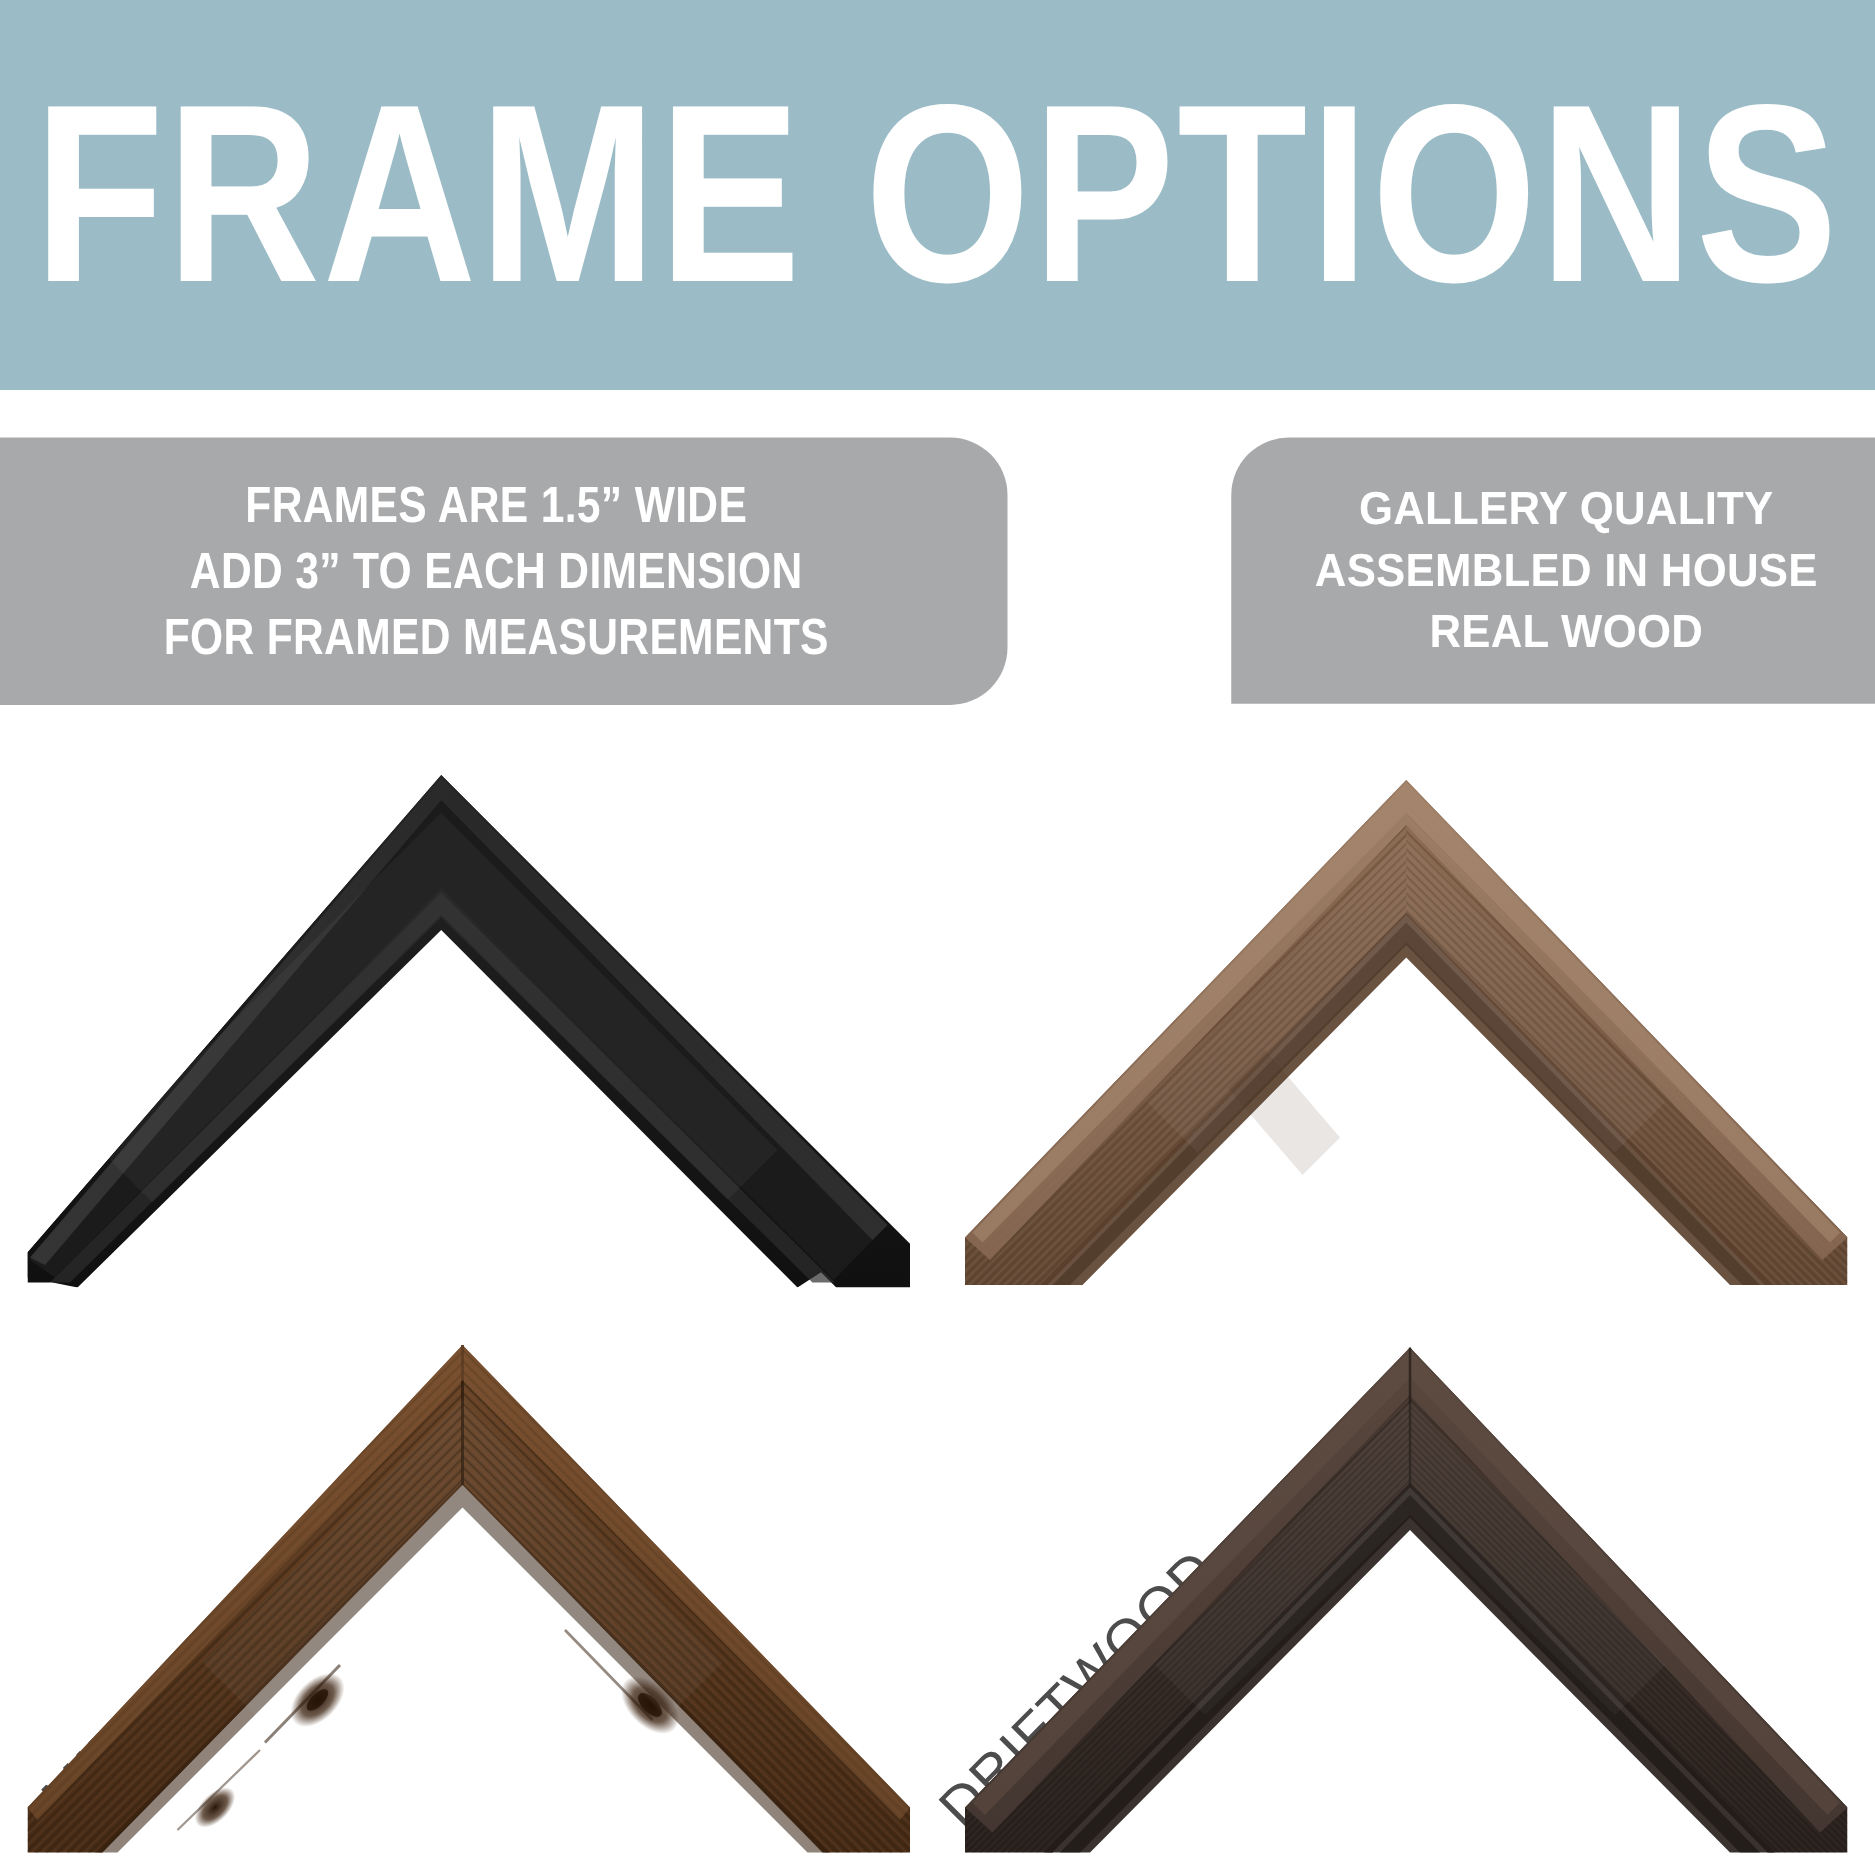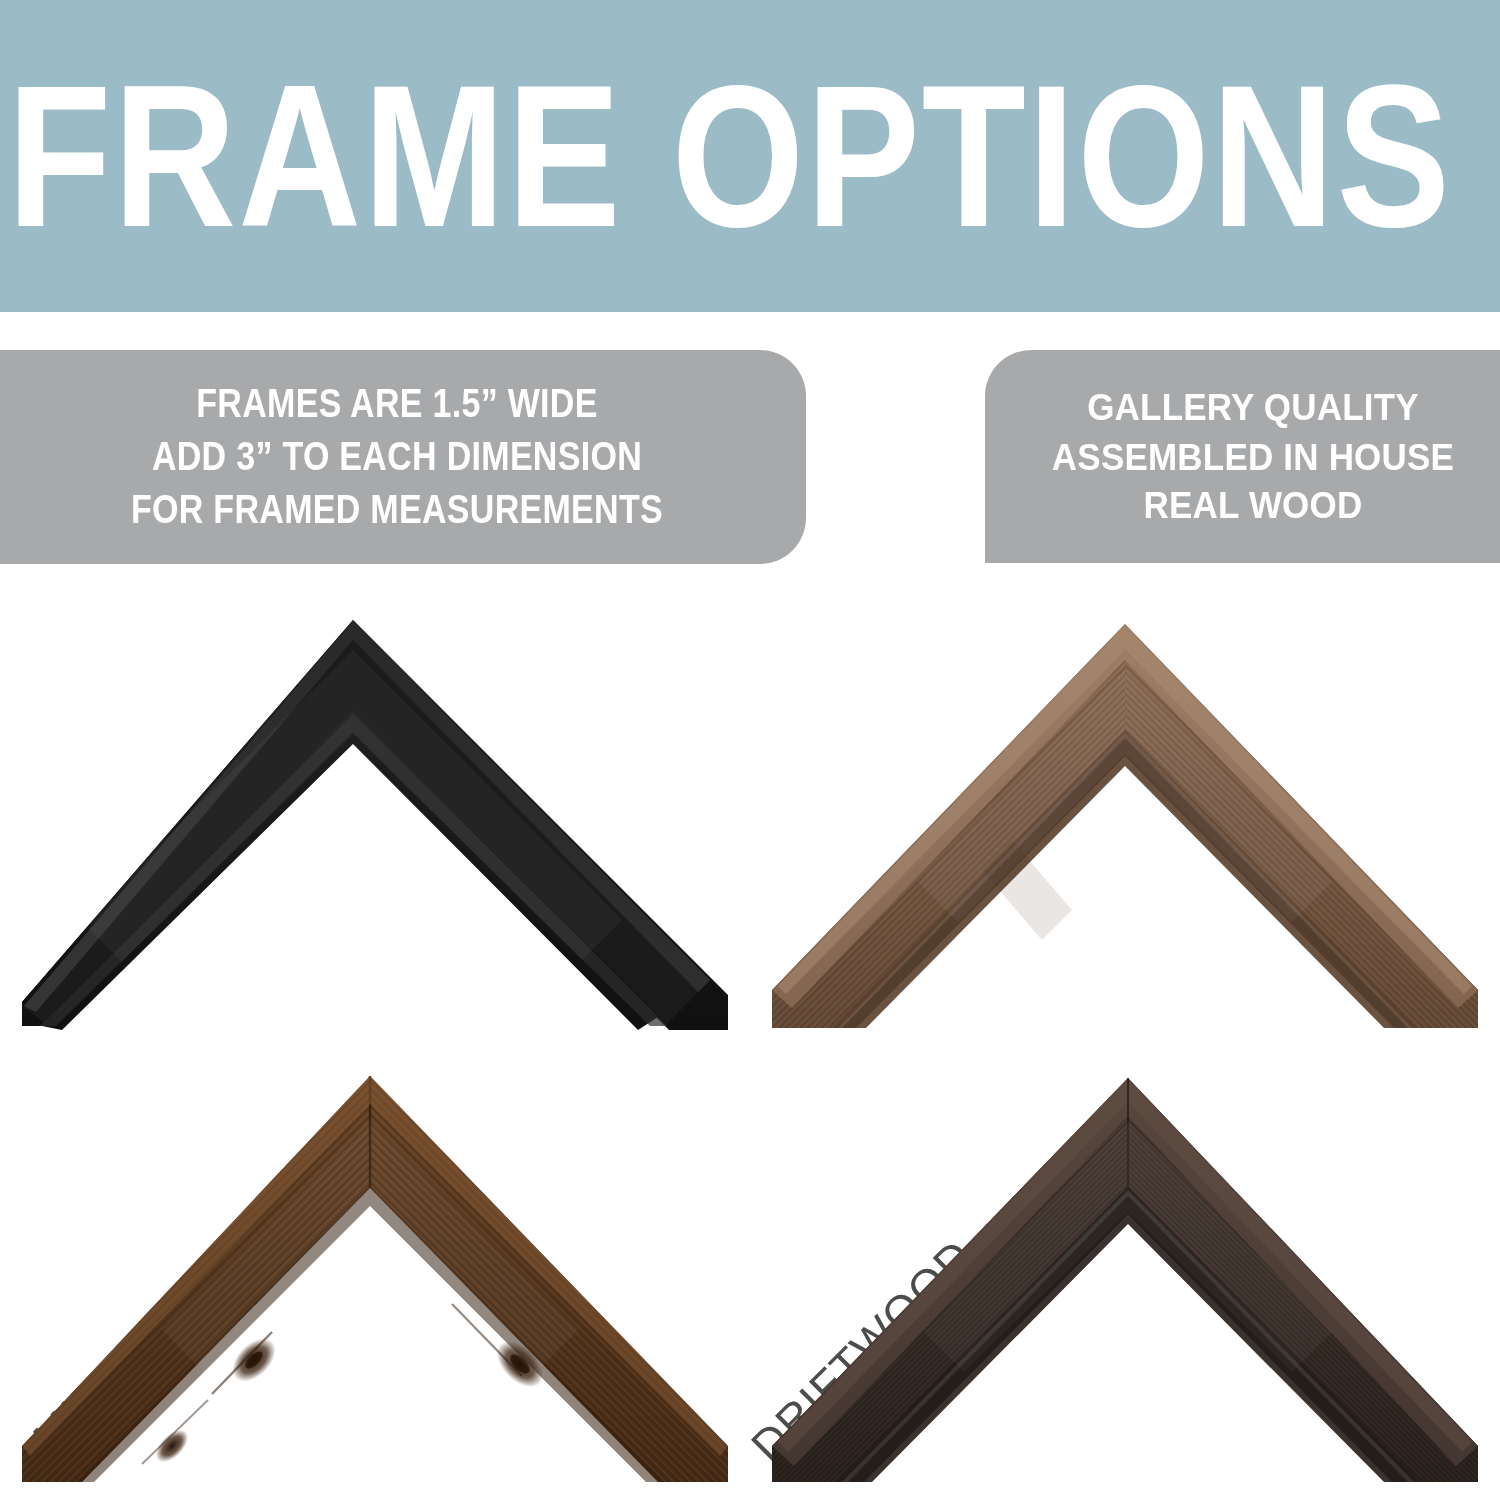--- a/index.html
+++ b/index.html
@@ -23,21 +23,21 @@
   
   .header-banner {
     position: absolute;
     left: 0;
     top: 0;
     width: 1500px;
     height: 312px;
     background: #9BBCC6;
     display: flex;
     align-items: center;
-    justify-content: flex-start;
+    justify-content: center;
   }
   .header-title {
     color: #ffffff;
     font-family: "Liberation Sans", sans-serif;
     font-size: 172px;
     font-weight: bold;
     letter-spacing: 2px;
     line-height: 0.95;
     transform: scaleX(0.99) scaleY(1.18);
     transform-origin: center center;

